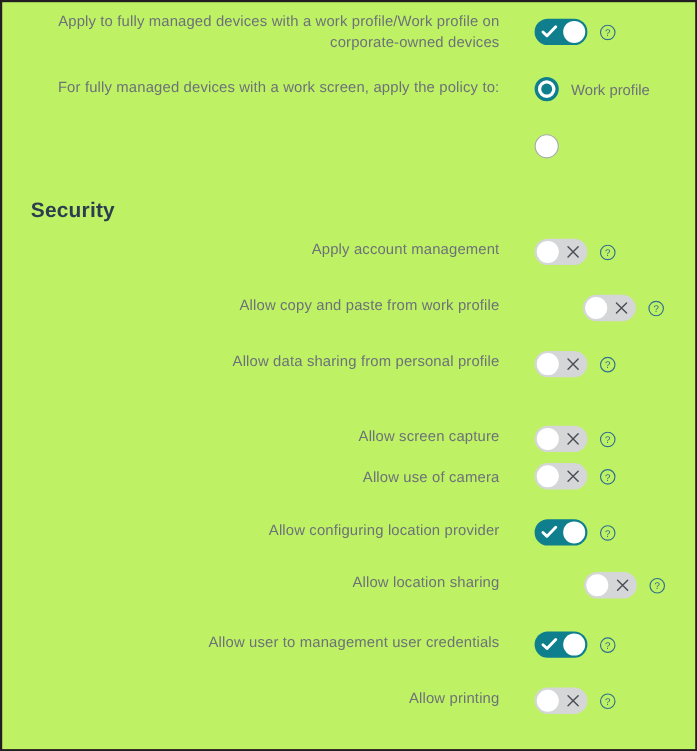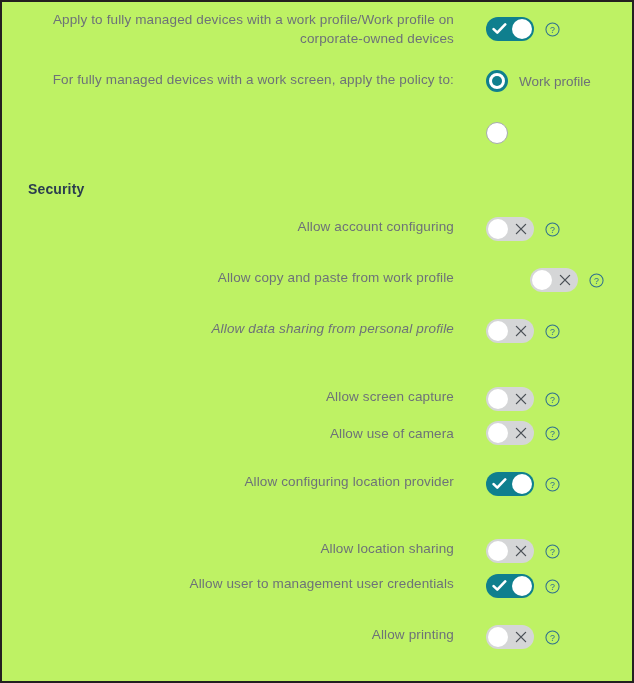--- a/index.html
+++ b/index.html
@@ -134,21 +134,21 @@
     line-height: 19px;
     white-space: nowrap;
   }
 
   
   .section-heading {
     position: absolute;
     left: 26px;
     top: 179px;
     color: #2b3d4f;
-    font-size: 14px;
+    font-size: 19px;
     font-weight: 700;
     letter-spacing: 0.01em;
   }
 </style>
 </head>
 <body>
 
 <div class="screen">
 
   <div class="row" style="left:48px; top:8px; width:566px;">
@@ -180,21 +180,21 @@
       </div>
       <div class="radio-row" style="margin-top:30px;">
         <span class="radio unchecked" role="radio" aria-checked="false"></span>
       </div>
     </div>
   </div>
 
   <div class="section-heading">Security</div>
 
   <div class="row" style="left:48px; top:215px; width:566px;">
-    <div class="row-label" style="width:404px;">Allow account configuring</div>
+    <div class="row-label" style="width:404px;">Apply account management</div>
     <div class="control-col" style="margin-left:32px; height:24px;">
       <div class="toggle off" role="switch" aria-checked="false">
         <span class="knob"></span>
         <span class="mark">
           <svg viewBox="0 0 14 14" width="14" height="14" aria-hidden="true">
             <path d="M2.4 2.4 L11.6 11.6 M11.6 2.4 L2.4 11.6" fill="none" stroke="#4a4f55" stroke-width="1.3" stroke-linecap="round"></path>
           </svg>
         </span>
       </div>
       <span class="help-icon">
@@ -220,21 +220,21 @@
       <span class="help-icon">
         <svg viewBox="0 0 16 16" width="15" height="15" aria-hidden="true">
           <circle cx="8" cy="8" r="7" fill="none" stroke="#2f6f8f" stroke-width="1.1"></circle>
           <text x="8" y="11.6" text-anchor="middle" font-size="9.5" font-family="Liberation Sans, sans-serif" fill="#2f6f8f">?</text>
         </svg>
       </span>
     </div>
   </div>
 
   <div class="row" style="left:48px; top:317px; width:566px;">
-    <div class="row-label" style="width:404px;font-style:italic;">Allow data sharing from personal profile</div>
+    <div class="row-label" style="width:404px;">Allow data sharing from personal profile</div>
     <div class="control-col" style="margin-left:32px; height:24px;">
       <div class="toggle off" role="switch" aria-checked="false">
         <span class="knob"></span>
         <span class="mark">
           <svg viewBox="0 0 14 14" width="14" height="14" aria-hidden="true">
             <path d="M2.4 2.4 L11.6 11.6 M11.6 2.4 L2.4 11.6" fill="none" stroke="#4a4f55" stroke-width="1.3" stroke-linecap="round"></path>
           </svg>
         </span>
       </div>
       <span class="help-icon">
@@ -299,21 +299,21 @@
       </div>
       <span class="help-icon">
         <svg viewBox="0 0 16 16" width="15" height="15" aria-hidden="true">
           <circle cx="8" cy="8" r="7" fill="none" stroke="#2f6f8f" stroke-width="1.1"></circle>
           <text x="8" y="11.6" text-anchor="middle" font-size="9.5" font-family="Liberation Sans, sans-serif" fill="#2f6f8f">?</text>
         </svg>
       </span>
     </div>
   </div>
 
-  <div class="row" style="left:48px; top:537px; width:566px;">
+  <div class="row" style="left:48px; top:518px; width:566px;gap:45px;">
     <div class="row-label" style="width:404px;">Allow location sharing</div>
     <div class="control-col" style="margin-left:32px; height:24px;">
       <div class="toggle off" role="switch" aria-checked="false">
         <span class="knob"></span>
         <span class="mark">
           <svg viewBox="0 0 14 14" width="14" height="14" aria-hidden="true">
             <path d="M2.4 2.4 L11.6 11.6 M11.6 2.4 L2.4 11.6" fill="none" stroke="#4a4f55" stroke-width="1.3" stroke-linecap="round"></path>
           </svg>
         </span>
       </div>

